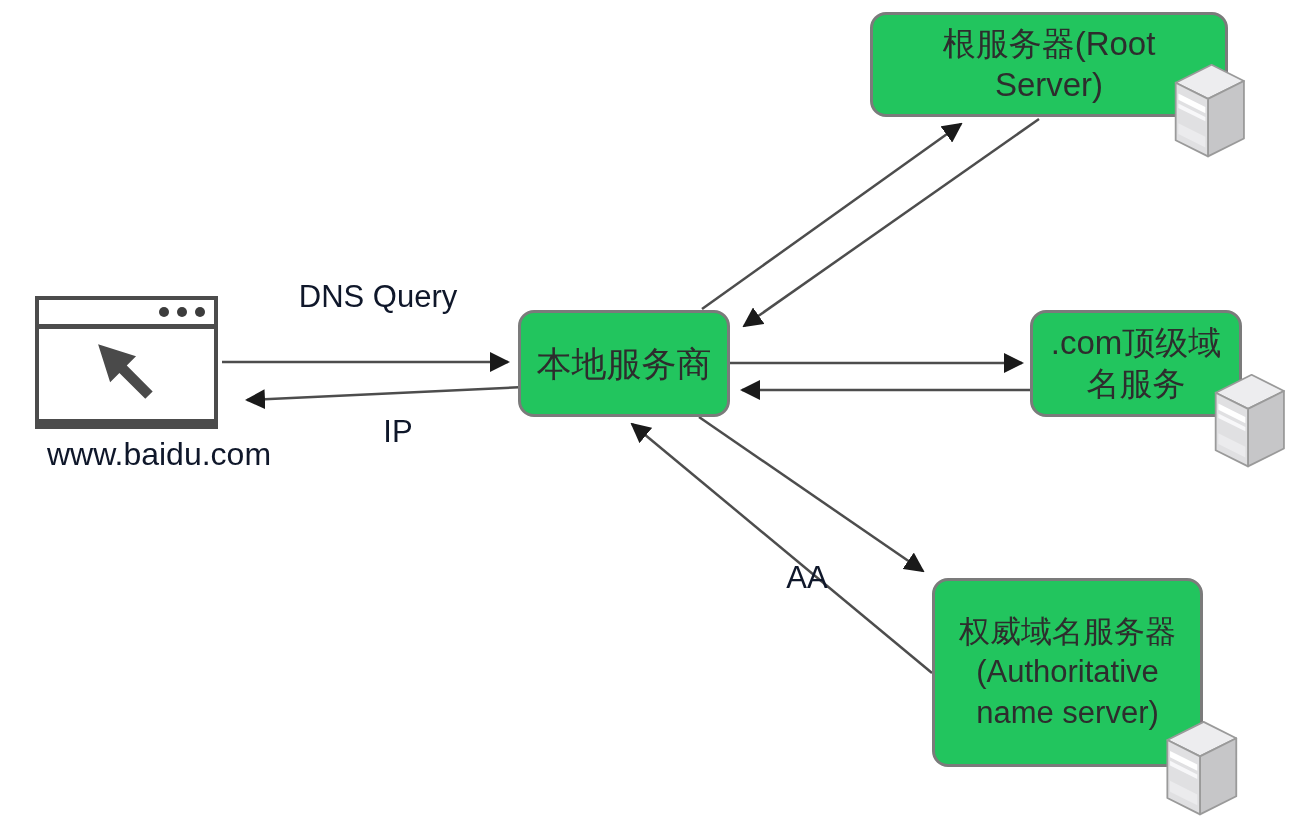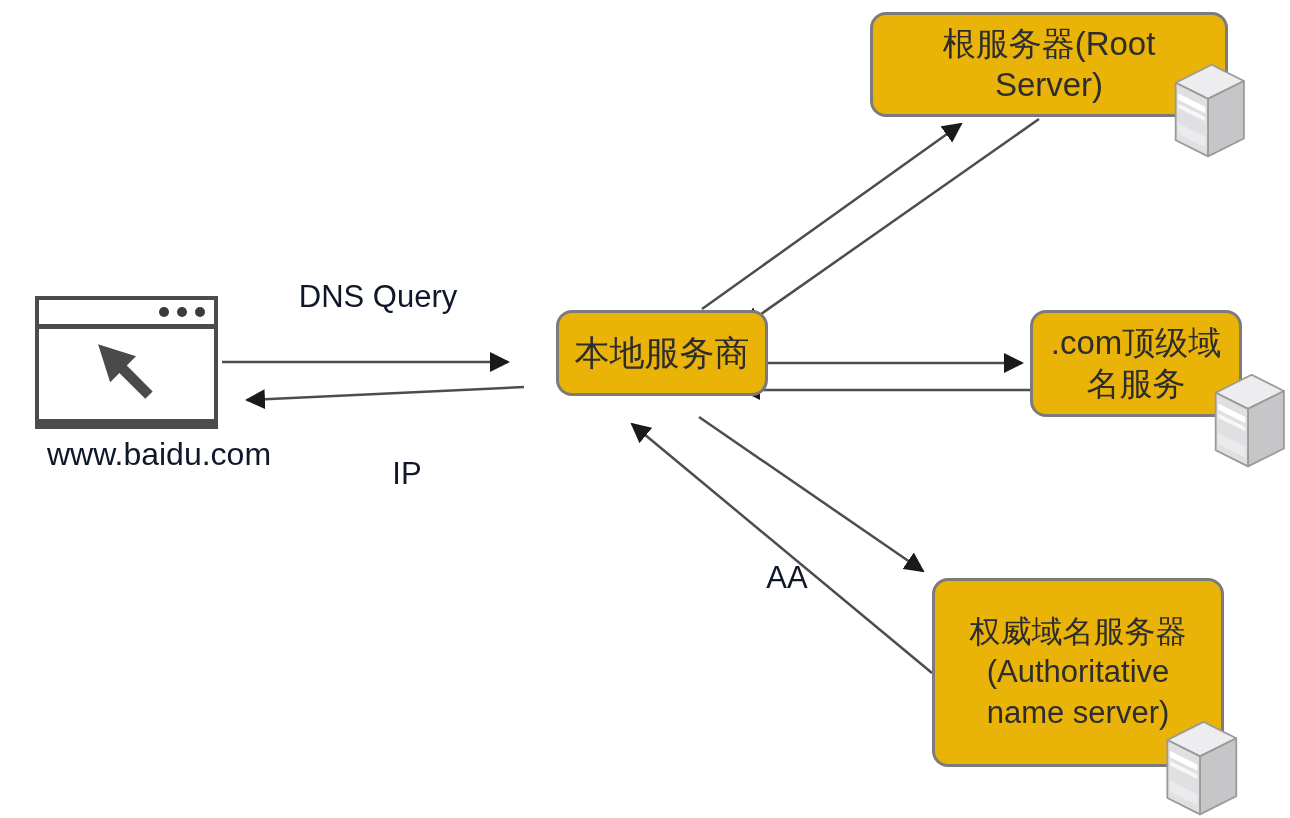--- a/index.html
+++ b/index.html
@@ -14,49 +14,49 @@
   }
   .edges {
     position: absolute;
     left: 0; top: 0;
     width: 1290px; height: 818px;
   }
   .node {
     position: absolute;
     border: 3px solid #7b7b7b;
     border-radius: 16px;
-    background: #eab308;
+    background: #22c55e;
     display: flex;
     align-items: center;
     justify-content: center;
     text-align: center;
     box-sizing: border-box;
   }
   .node-label {
     white-space: pre-line;
     font-size: 33px;
     line-height: 1.24;
     color: #2d2d2d;
   }
-  .node-local   { left: 518px; top: 310px; width: 212px; height: 86px; margin-left: 38px; }
+  .node-local   { left: 518px; top: 310px; width: 212px; height: 107px; }
   .node-local .node-label { font-size: 35px; }
   .node-root    { left: 870px; top: 12px;  width: 358px; height: 105px; }
   .node-tld     { left: 1030px; top: 310px; width: 212px; height: 107px; }
-  .node-auth    { left: 932px; top: 578px; width: 292px; height: 189px; }
+  .node-auth    { left: 932px; top: 578px; width: 271px; height: 189px; }
   .node-auth .node-label { font-size: 31px; line-height: 1.3; }
 
   .edge-label {
     position: absolute;
     font-size: 31px;
     color: #0f172a;
     text-align: center;
   }
   .label-dns   { left: 283px; top: 279px; width: 190px; }
-  .label-ip    { left: 377px; top: 414px; width: 60px; margin-top: 42px; }
-  .label-aa    { left: 756px; top: 560px; width: 62px; }
+  .label-ip    { left: 368px; top: 414px; width: 60px; }
+  .label-aa    { left: 776px; top: 560px; width: 62px; }
   .label-client{ left: 0px;   top: 436px; width: 260px; font-size: 32px; margin-left: 29px; }
 
   
   .browser {
     position: absolute;
     left: 35px; top: 296px;
     width: 183px; height: 133px;
     box-sizing: border-box;
     border: 4px solid #4c4c4c;
     border-bottom-width: 10px;

